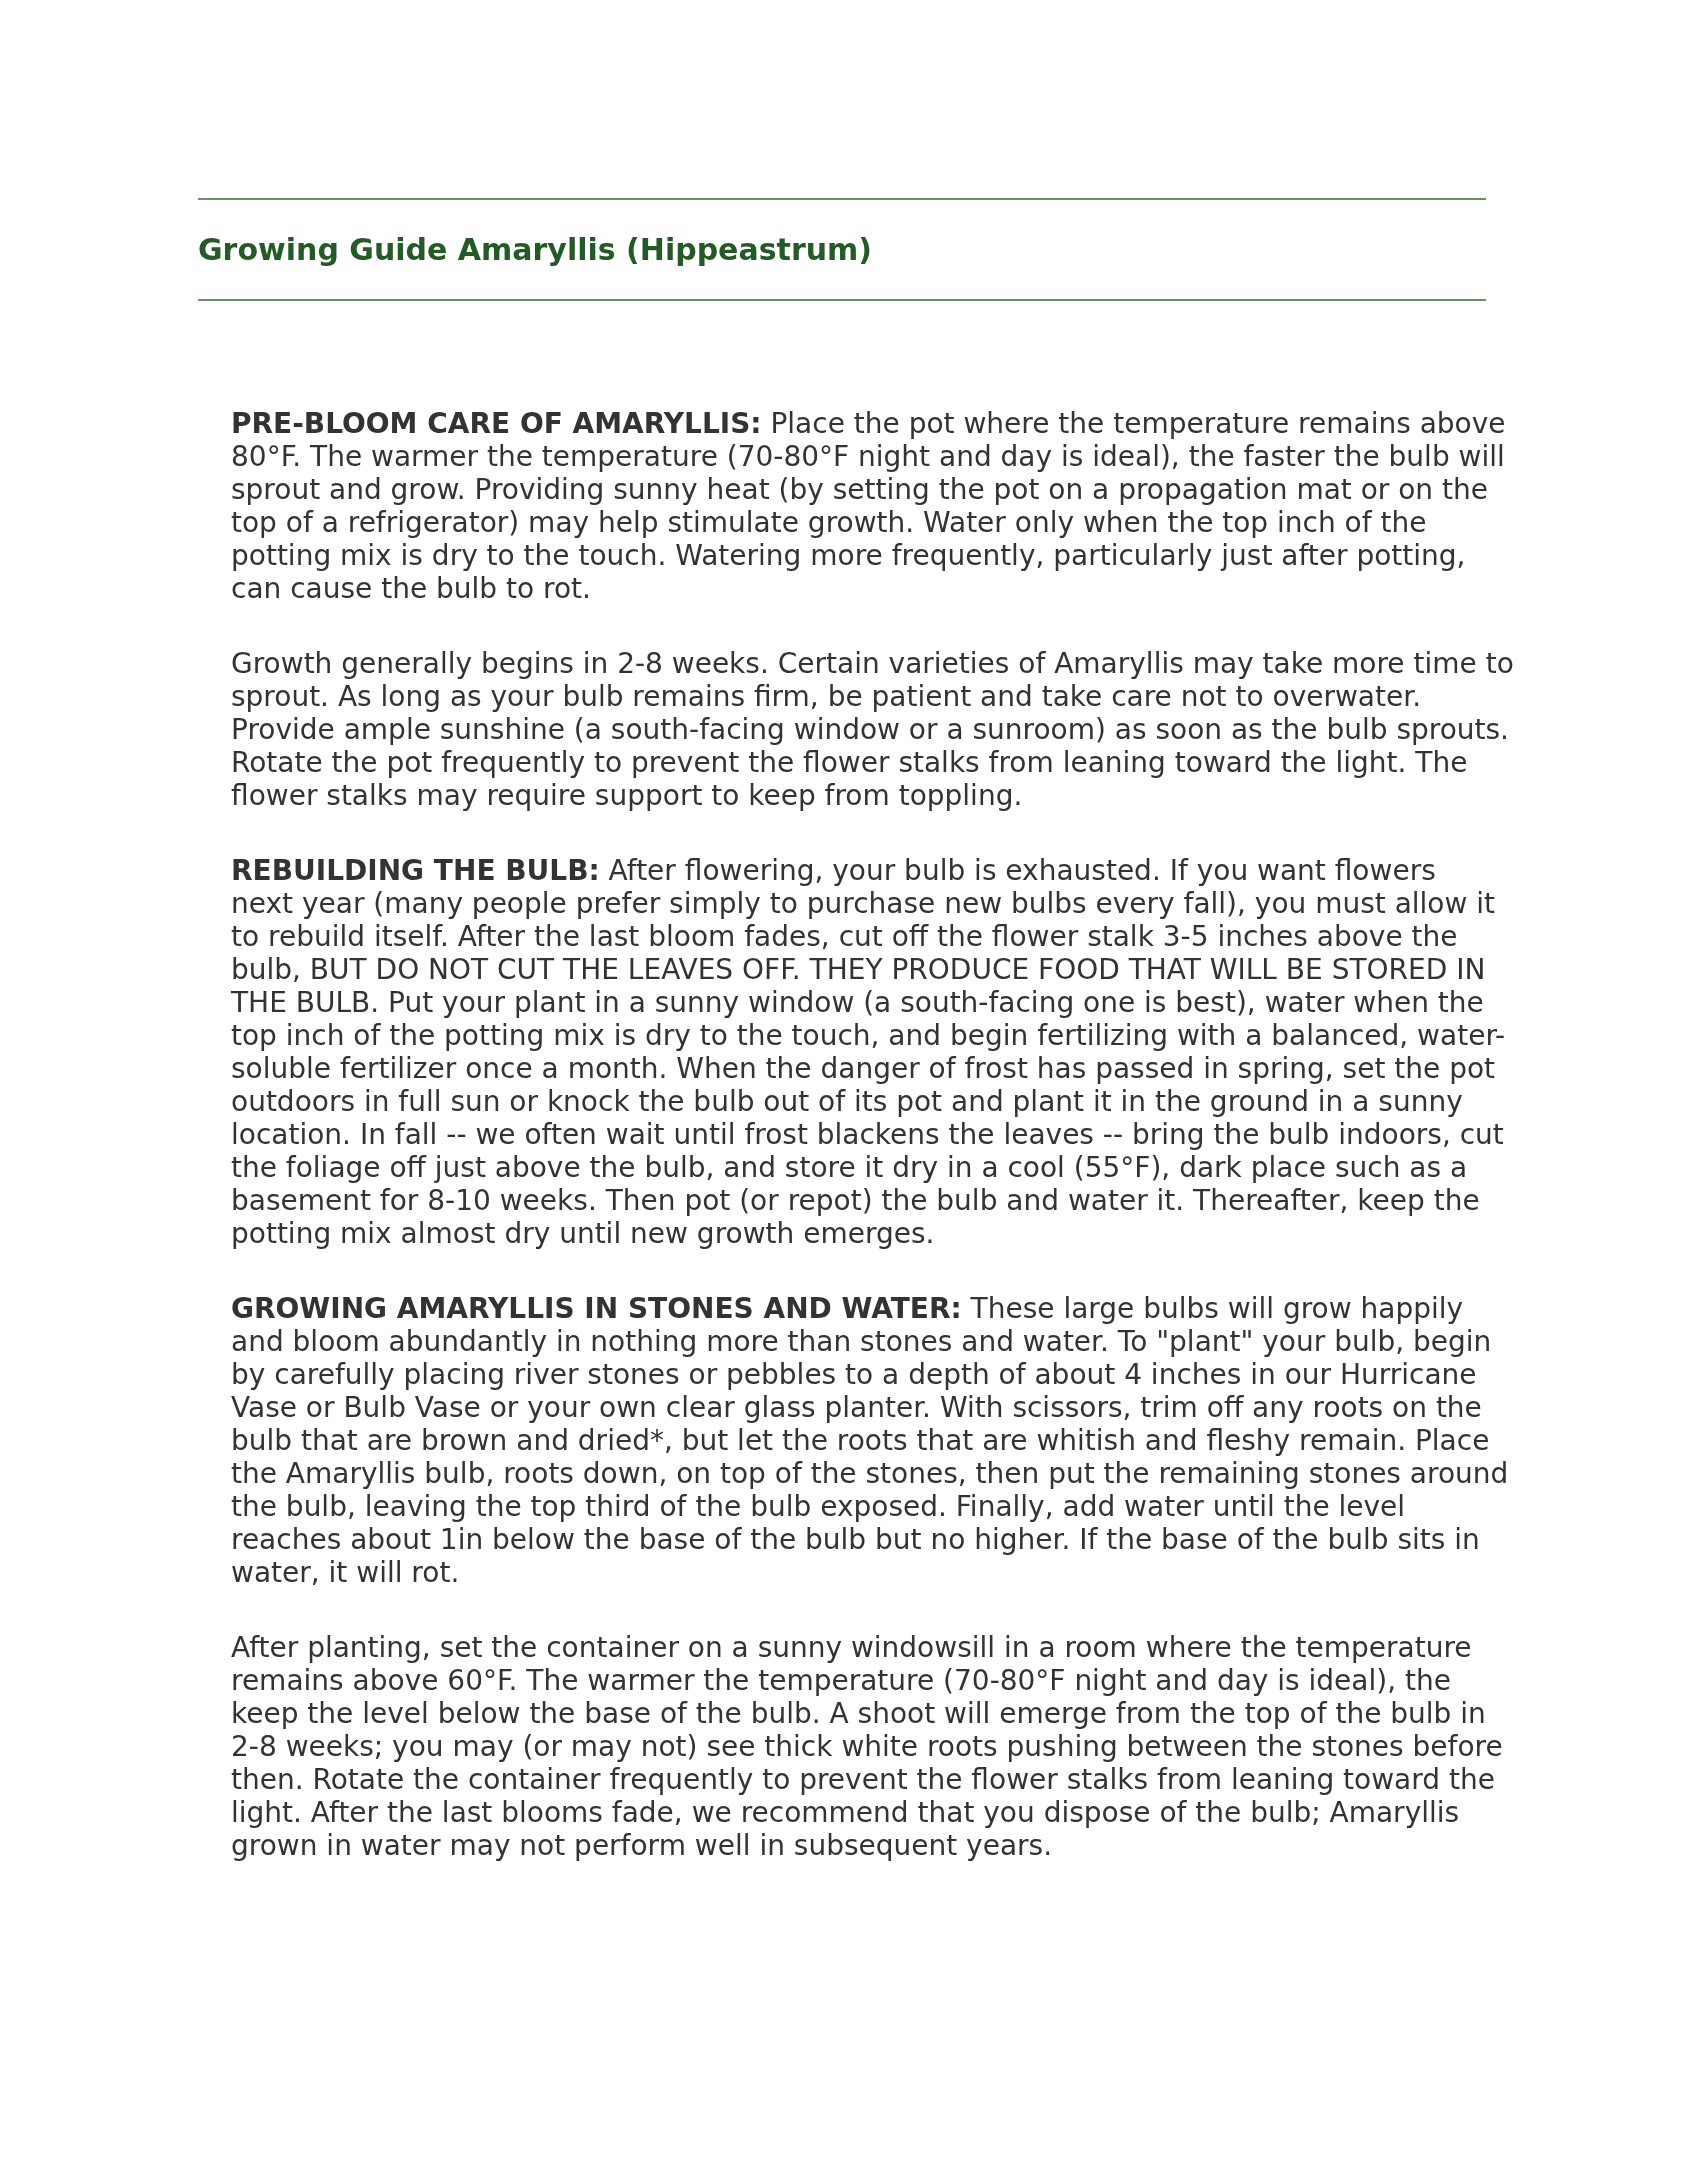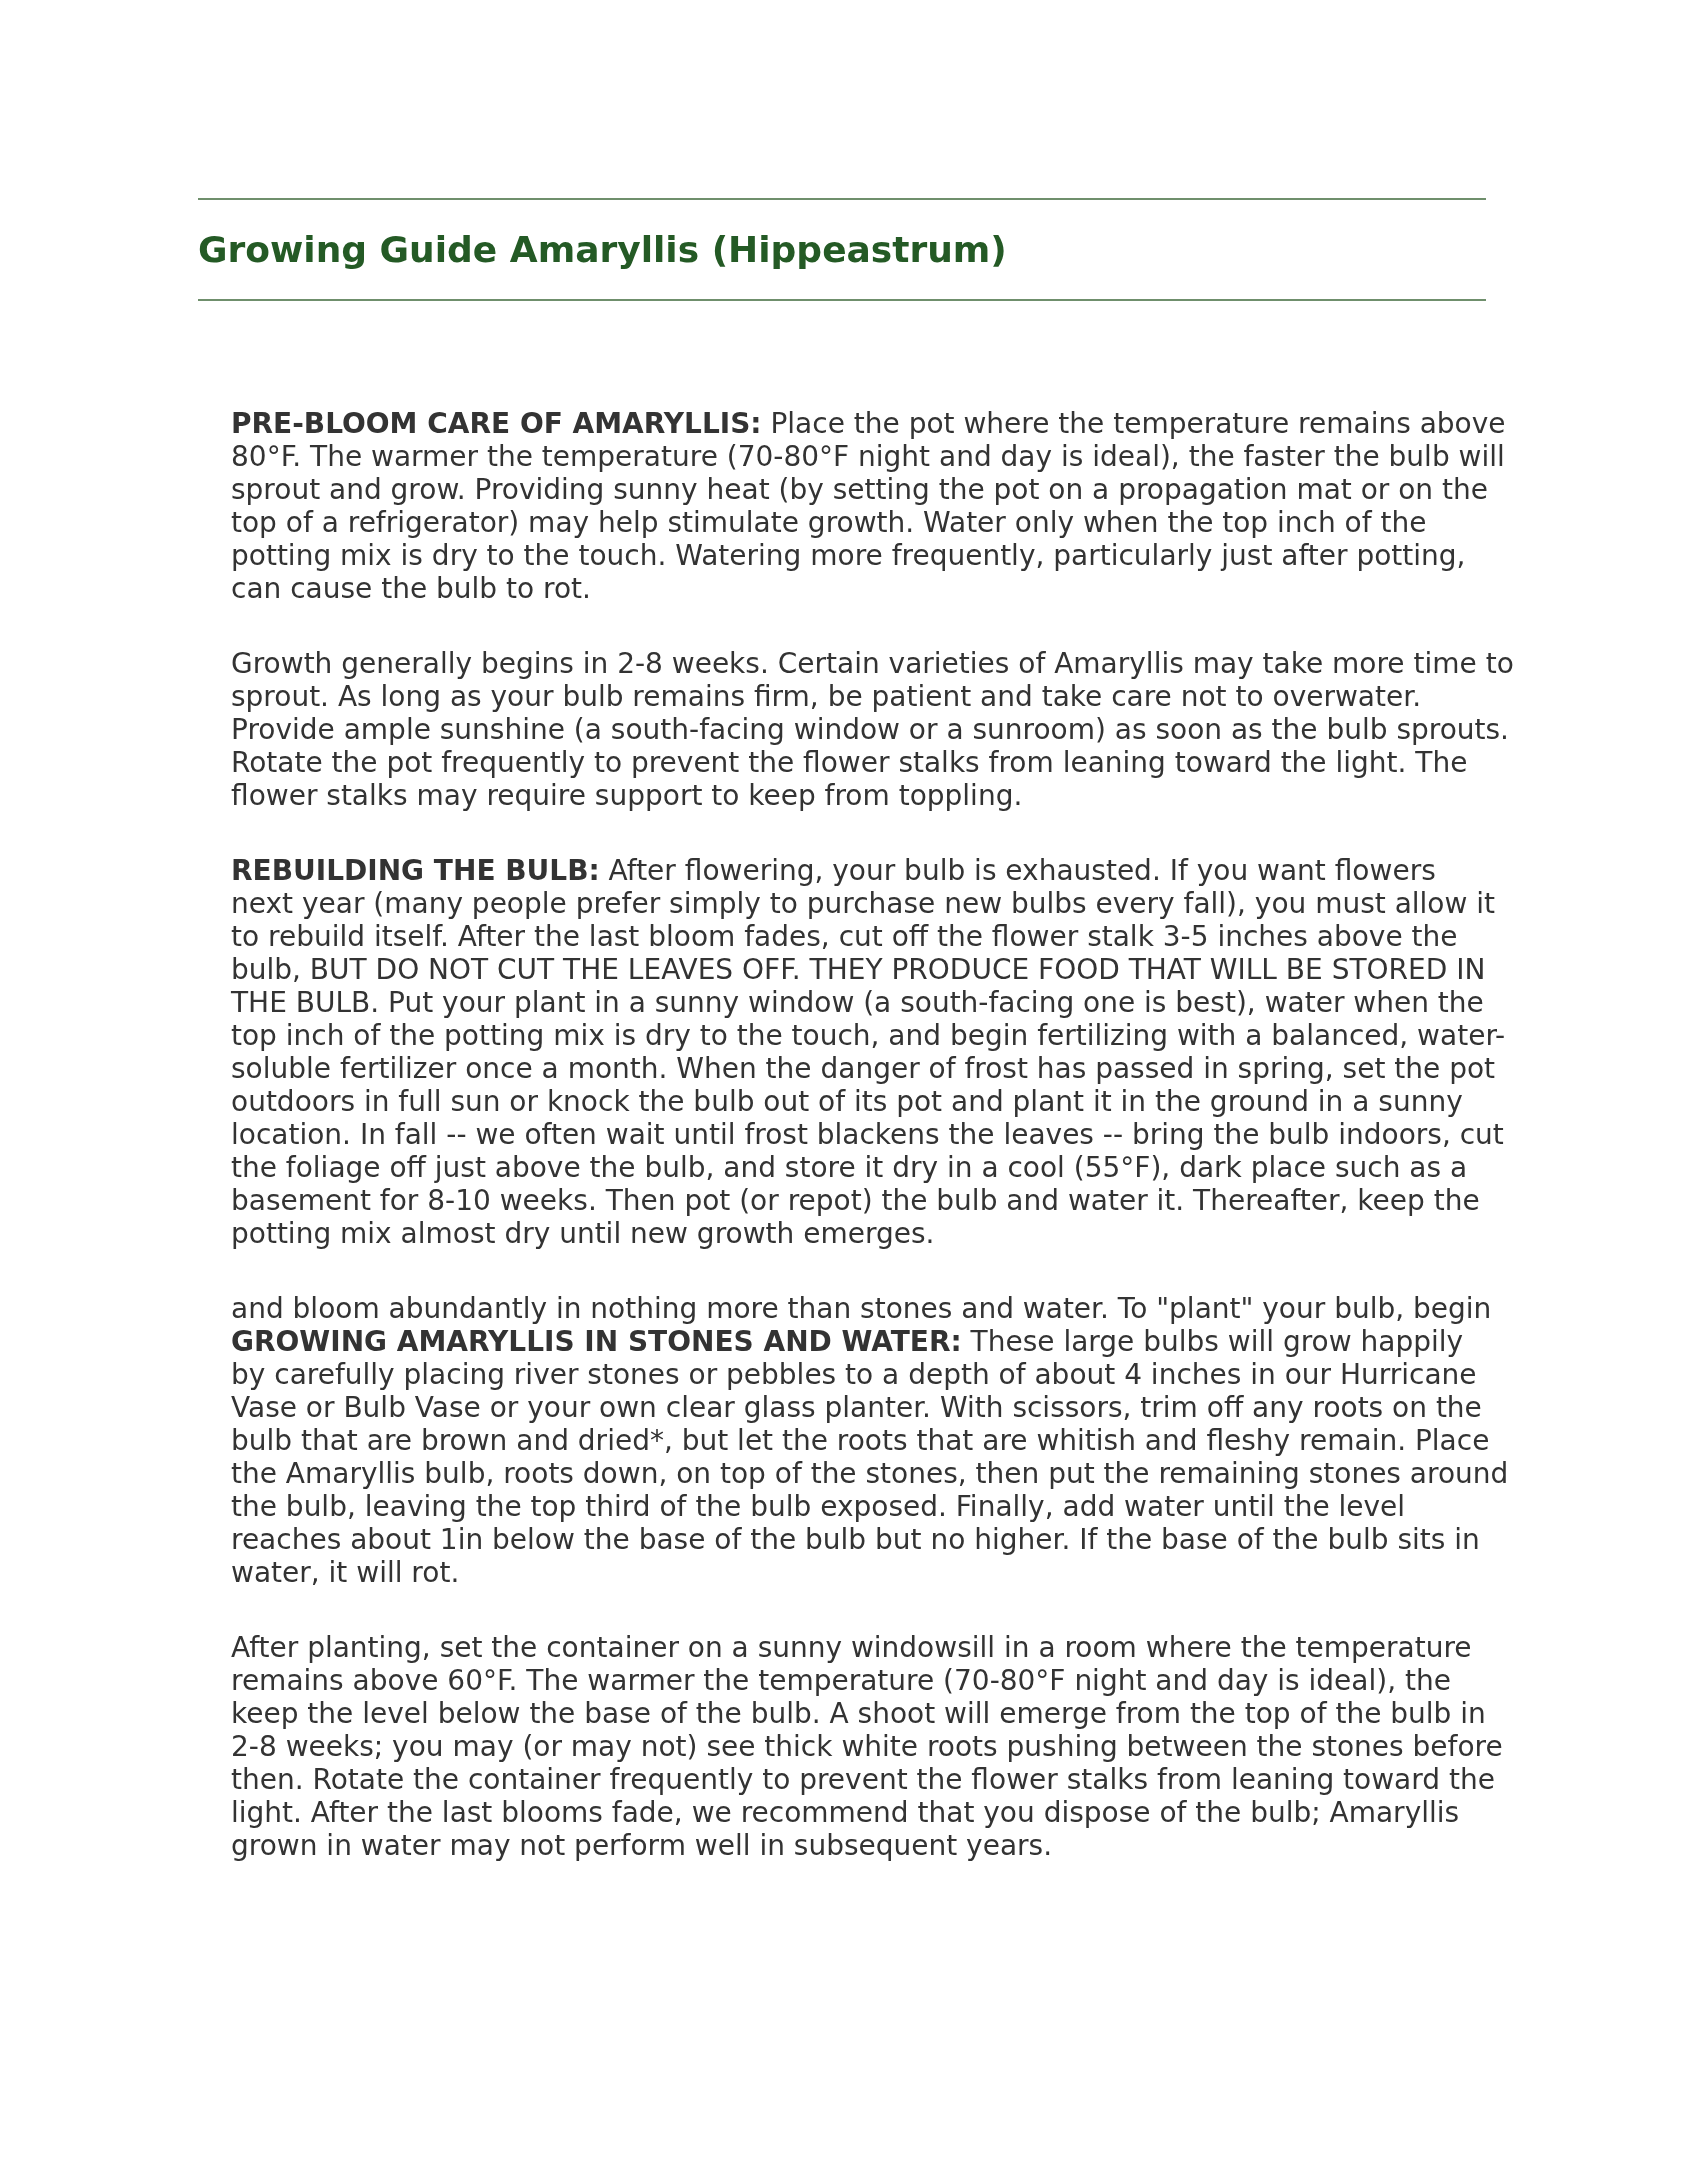--- a/index.html
+++ b/index.html
@@ -22,21 +22,21 @@
     }
     .rule.top { top: 198px; }
     .rule.bottom { top: 299px; }
     .title {
       position: absolute;
       left: 198px;
       top: 229px;
       margin: 0;
       font-family: "DejaVu Sans", sans-serif;
       font-weight: bold;
-      font-size: 36px;
+      font-size: 30px;
       line-height: 42px;
       color: #245a25;
       white-space: nowrap;
     }
     .content {
       position: absolute;
       left: 205px;
       top: 407px;
       width: 1306px;
       font-family: "DejaVu Sans", sans-serif;
@@ -88,22 +88,22 @@
       <span class="line"><span>THE BULB. Put your plant in a sunny window (a south-facing one is best), water when the</span></span>
       <span class="line"><span>top inch of the potting mix is dry to the touch, and begin fertilizing with a balanced, water-</span></span>
       <span class="line"><span>soluble fertilizer once a month. When the danger of frost has passed in spring, set the pot</span></span>
       <span class="line"><span>outdoors in full sun or knock the bulb out of its pot and plant it in the ground in a sunny</span></span>
       <span class="line"><span>location. In fall -- we often wait until frost blackens the leaves -- bring the bulb indoors, cut</span></span>
       <span class="line"><span>the foliage off just above the bulb, and store it dry in a cool (55°F), dark place such as a</span></span>
       <span class="line"><span>basement for 8-10 weeks. Then pot (or repot) the bulb and water it. Thereafter, keep the</span></span>
       <span class="line"><span>potting mix almost dry until new growth emerges.</span></span>
     </p>
   <p class="para">
+      <span class="line"><span class="lead">GROWING AMARYLLIS IN STONES AND WATER:</span><span> These large bulbs will grow happily</span></span>
       <span class="line"><span>and bloom abundantly in nothing more than stones and water. To "plant" your bulb, begin</span></span>
-      <span class="line"><span class="lead">GROWING AMARYLLIS IN STONES AND WATER:</span><span> These large bulbs will grow happily</span></span>
       <span class="line"><span>by carefully placing river stones or pebbles to a depth of about 4 inches in our Hurricane</span></span>
       <span class="line"><span>Vase or Bulb Vase or your own clear glass planter. With scissors, trim off any roots on the</span></span>
       <span class="line"><span>bulb that are brown and dried*, but let the roots that are whitish and fleshy remain. Place</span></span>
       <span class="line"><span>the Amaryllis bulb, roots down, on top of the stones, then put the remaining stones around</span></span>
       <span class="line"><span>the bulb, leaving the top third of the bulb exposed. Finally, add water until the level</span></span>
       <span class="line"><span>reaches about 1in below the base of the bulb but no higher. If the base of the bulb sits in</span></span>
       <span class="line"><span>water, it will rot.</span></span>
     </p>
   <p class="para">
       <span class="line"><span>After planting, set the container on a sunny windowsill in a room where the temperature</span></span>

